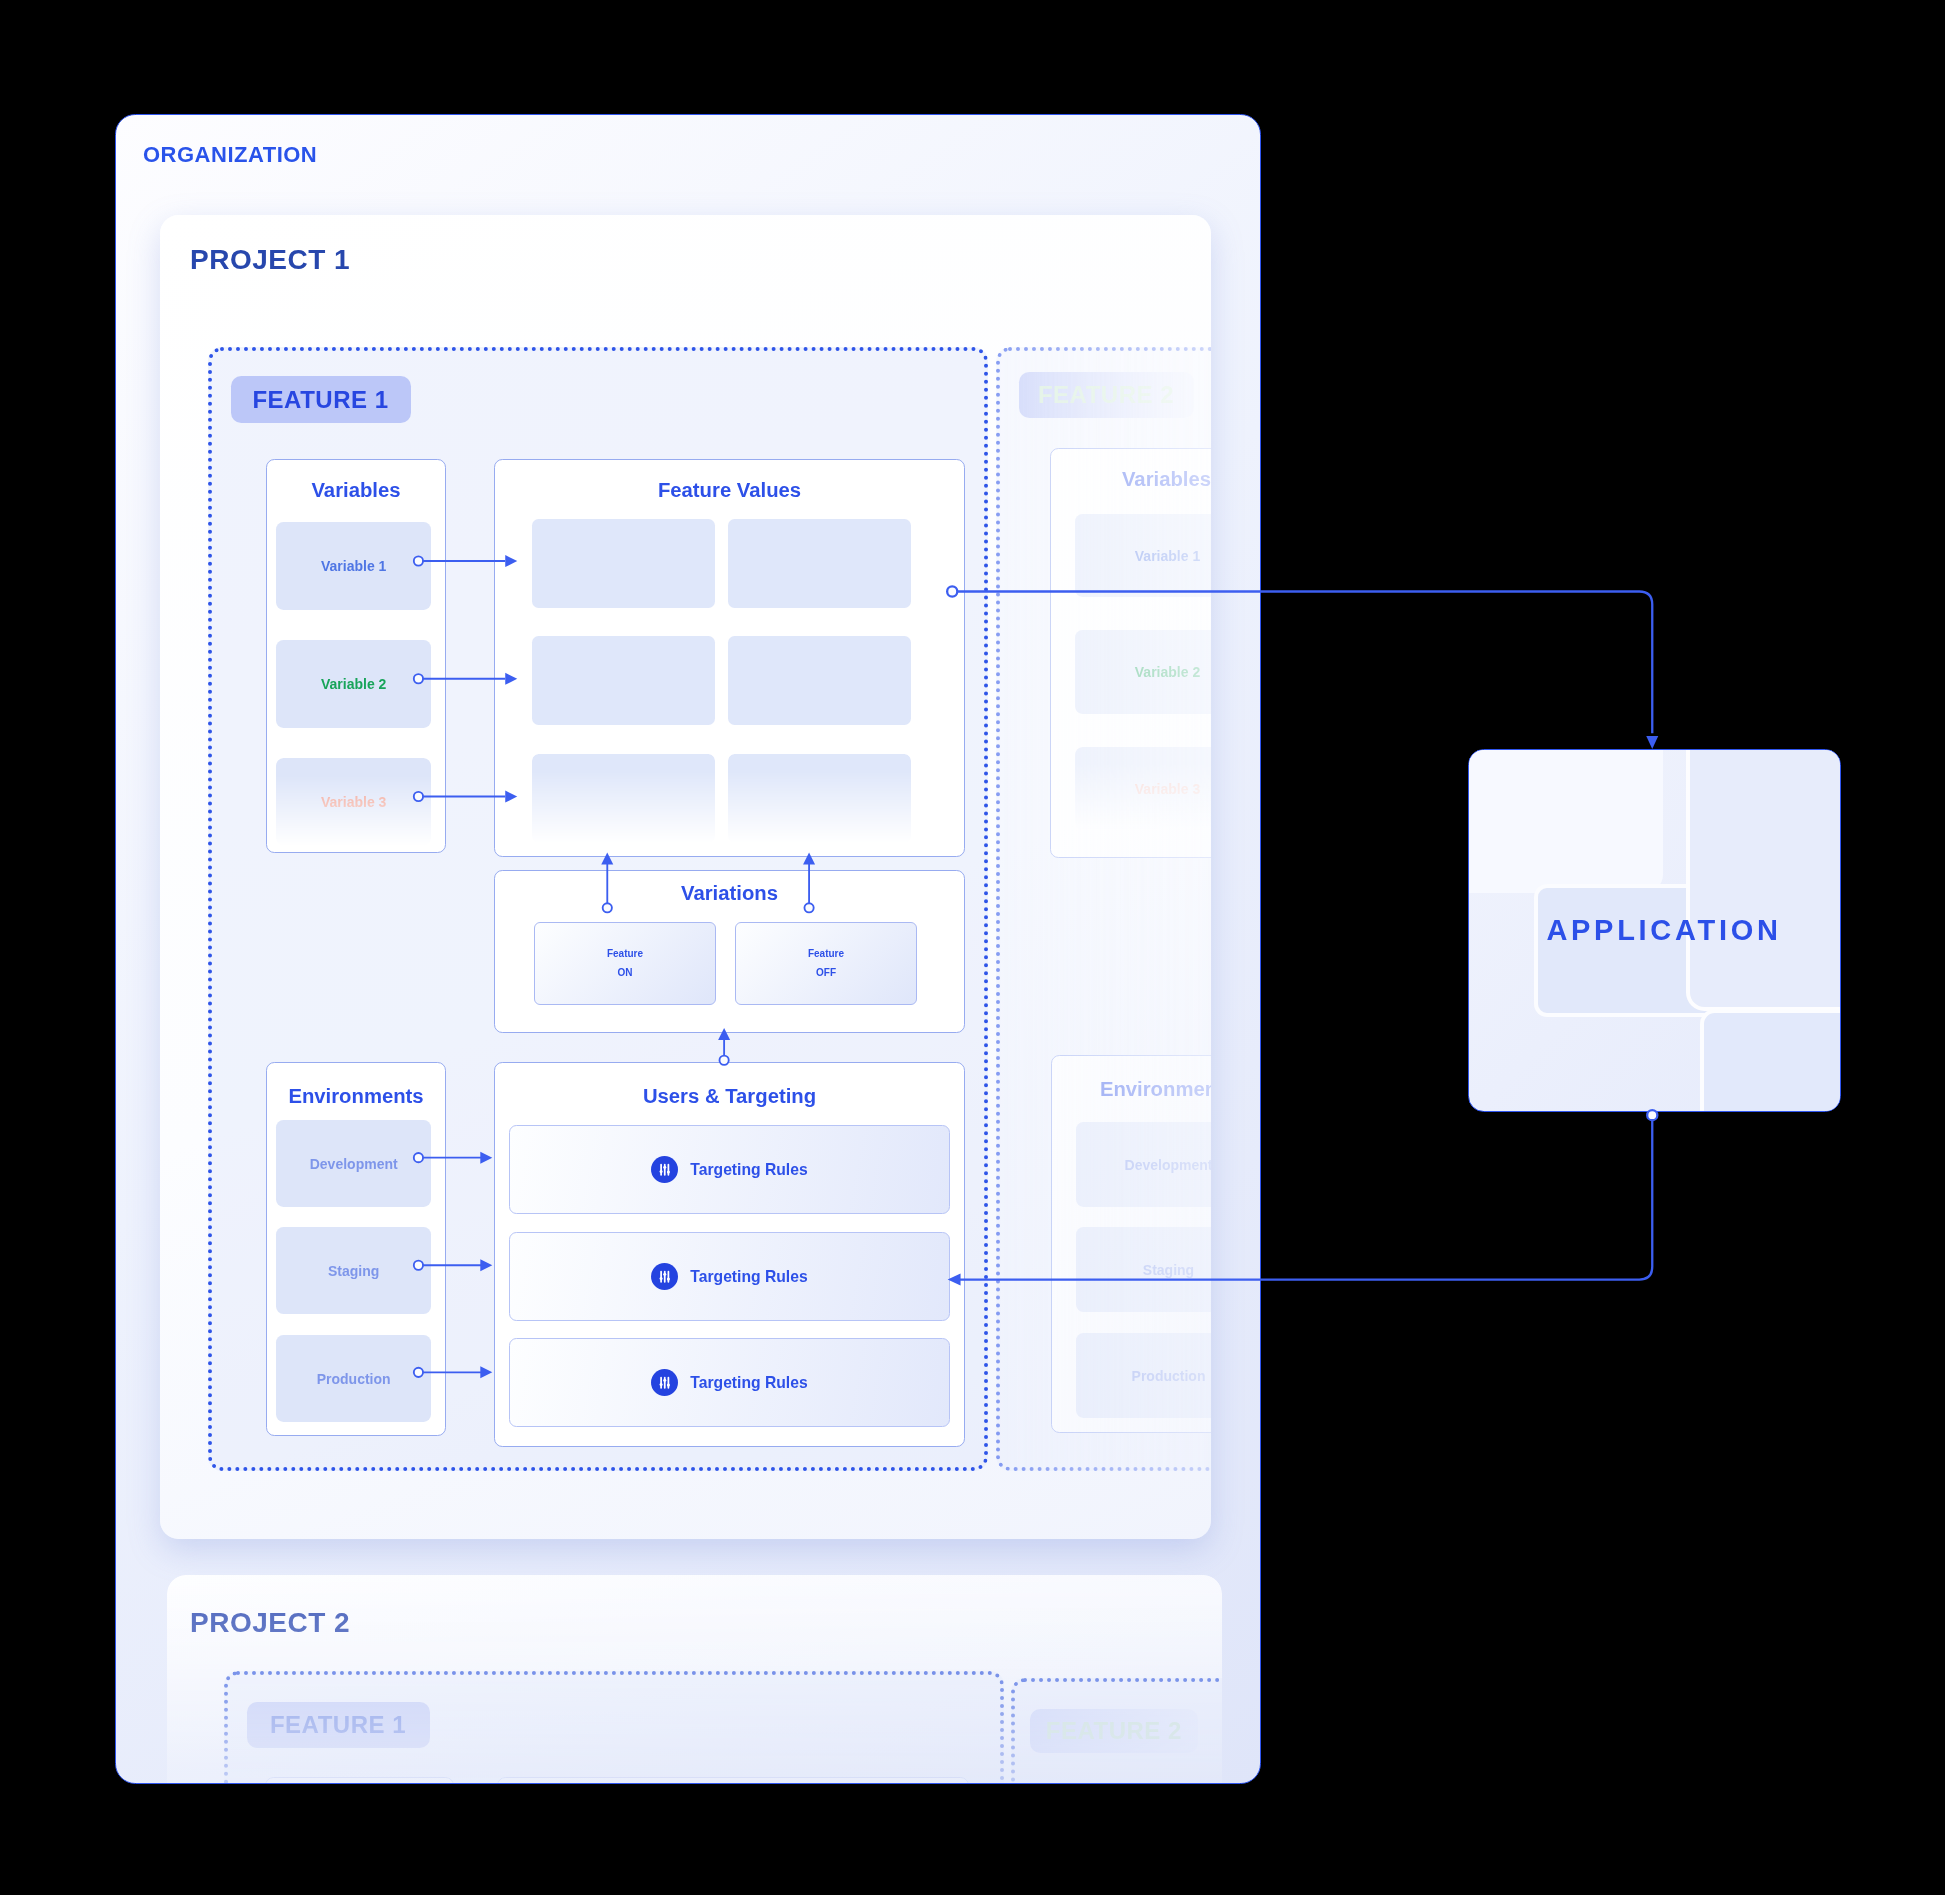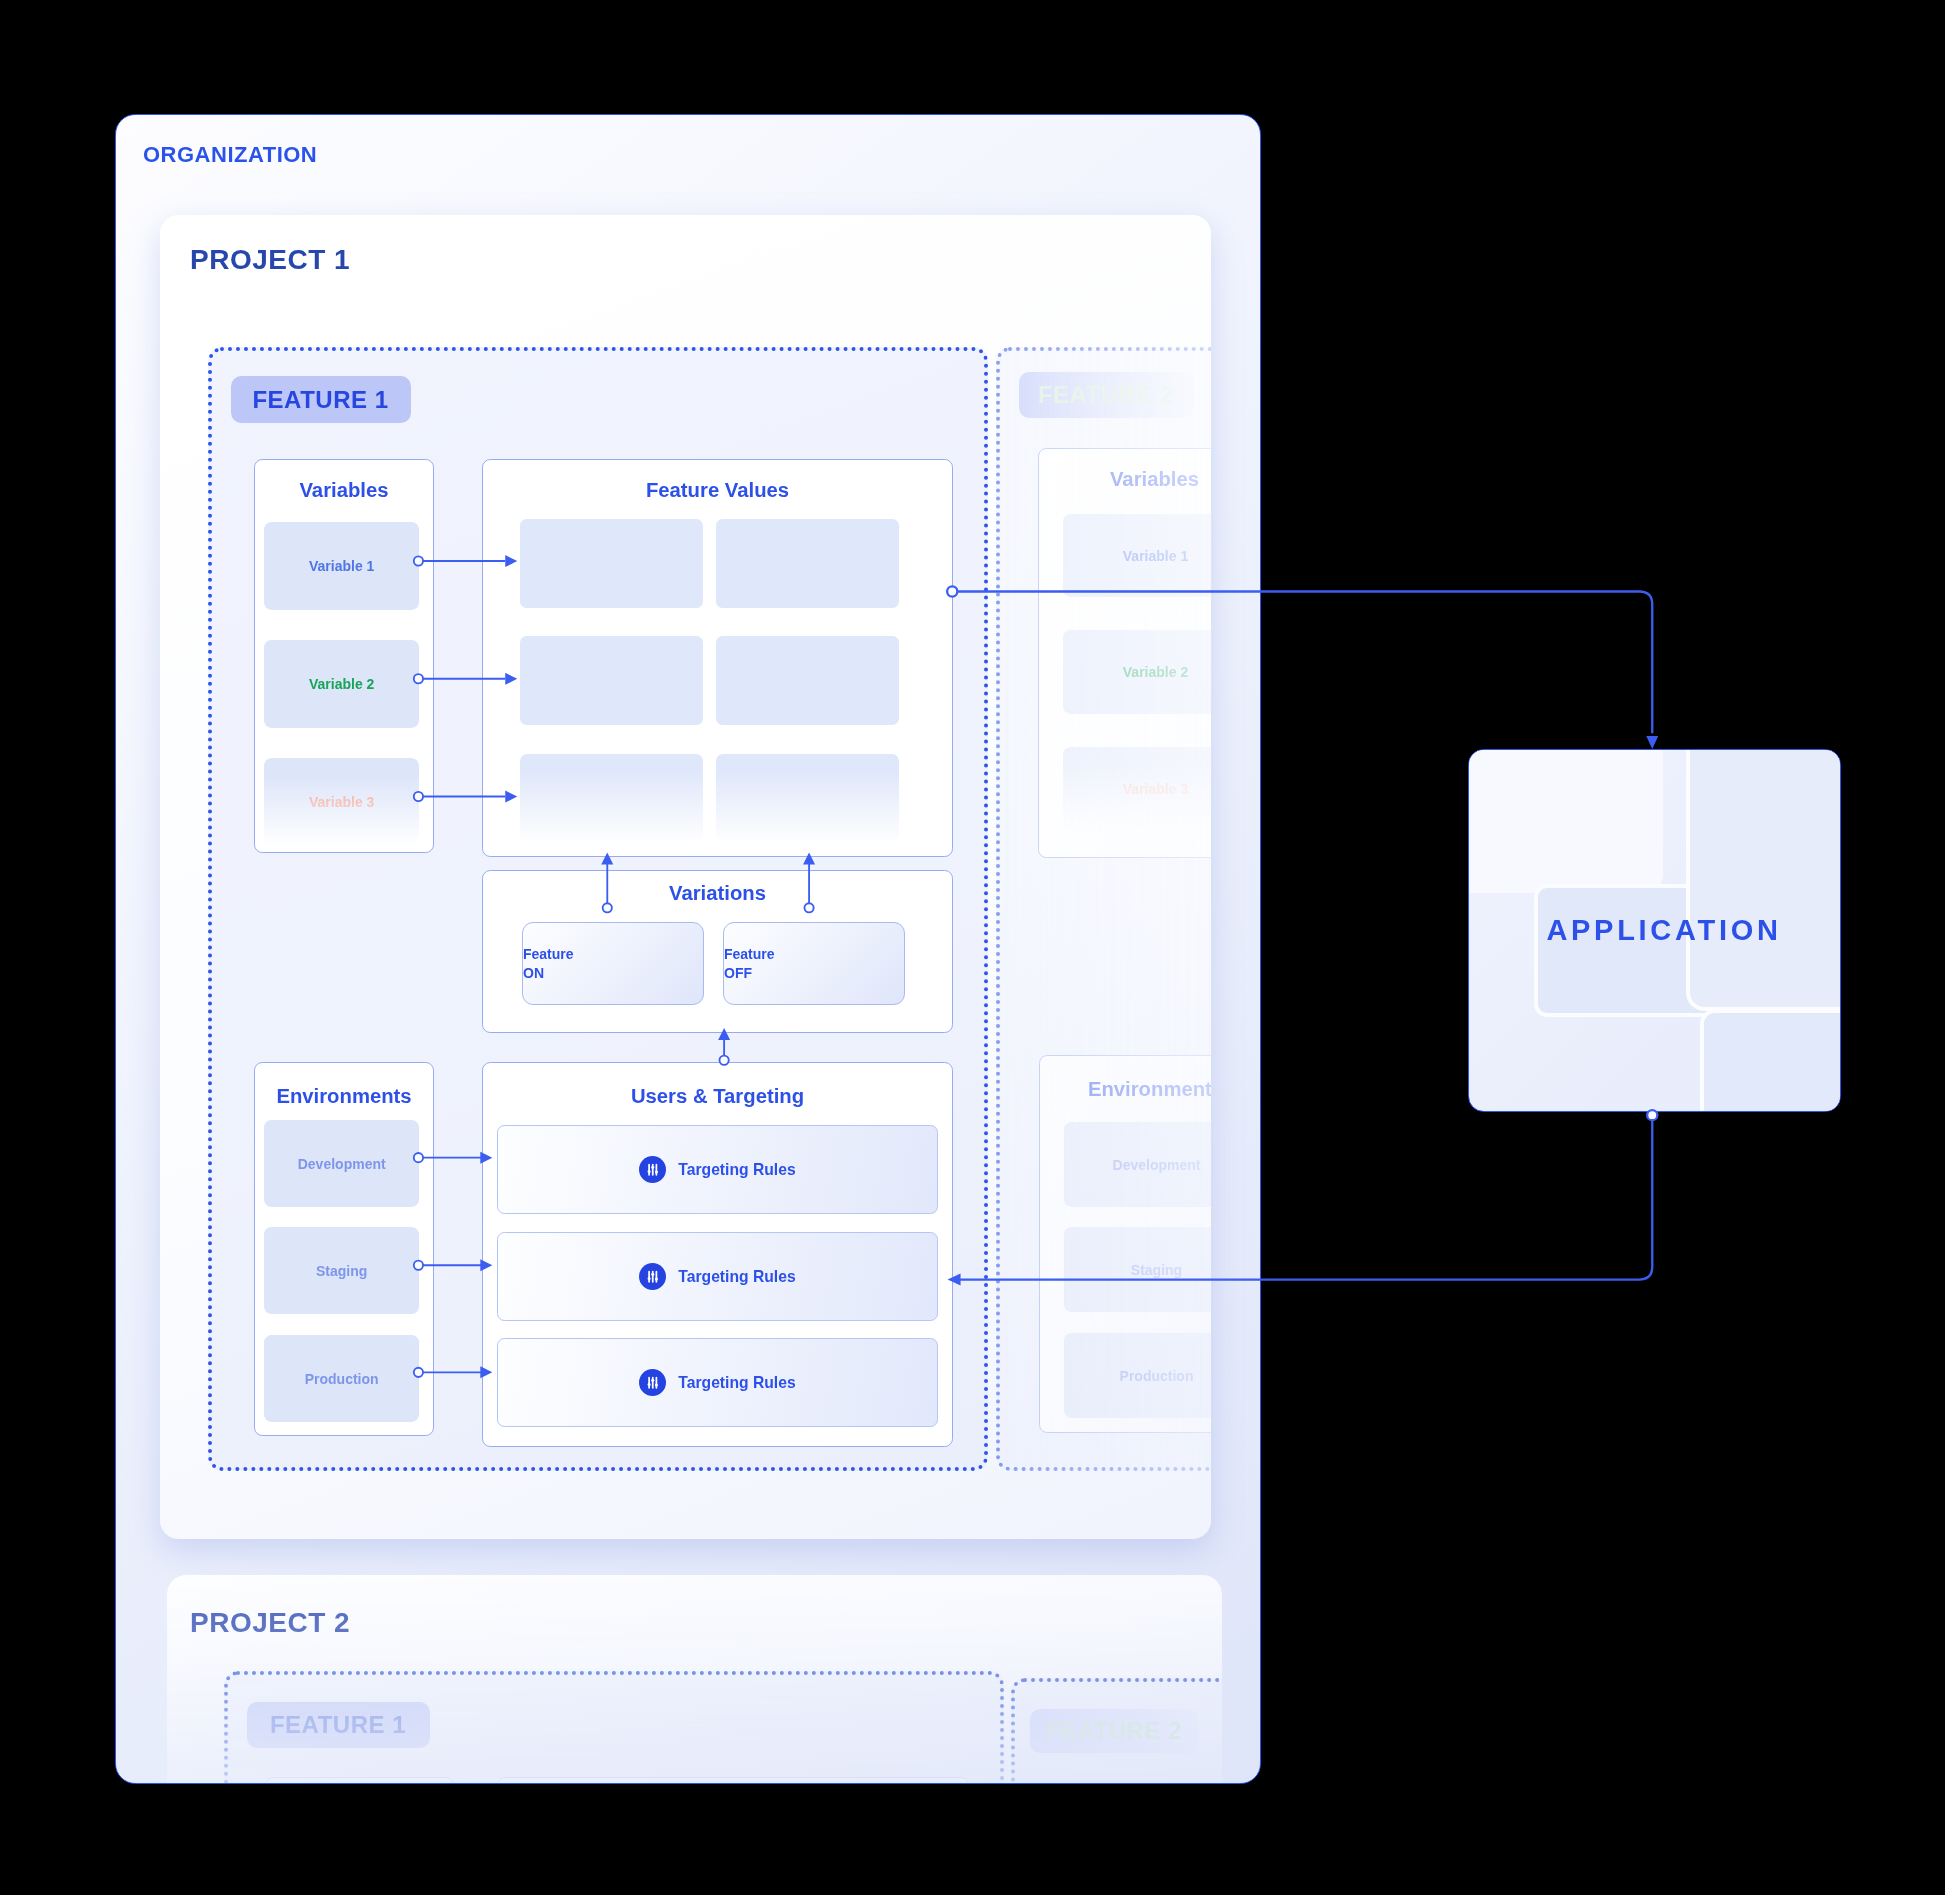--- a/index.html
+++ b/index.html
@@ -19,37 +19,37 @@
   .proj-title{left:30px;top:29px;font-size:28px;font-weight:800;color:#2747ad;letter-spacing:0.5px;}
 
   
   .feature-frame{border:4.2px dotted #2f55e8;border-radius:14px;background:rgba(223,231,250,.45);}
   #f1{left:48px;top:132px;width:772px;height:1116px;}
   .badge{display:flex;align-items:center;justify-content:center;border-radius:10.2px;
          font-size:24px;font-weight:800;letter-spacing:0.5px;}
   .badge-f1{left:18.5px;top:25.4px;width:180px;height:47px;background:#bcc7f8;color:#2746e0;}
 
   
-  .box{background:#ffffff;border:1.4px solid #97abf0;border-radius:8.3px;}
+  .box{background:#ffffff;border:1.4px solid #97abf0;border-radius:8.3px;margin-left:12px;}
   .box-title{position:absolute;left:0;right:0;text-align:center;font-size:20.3px;font-weight:800;color:#2d50e8;}
 
   .chip{position:absolute;display:flex;align-items:center;justify-content:center;
         background:#dde5f9;border-radius:7.4px;font-size:14px;font-weight:700;}
   .fade-b{ -webkit-mask-image:linear-gradient(to bottom,#000 20%,transparent 100%);
            mask-image:linear-gradient(to bottom,#000 20%,transparent 100%);}
   .cell{position:absolute;background:#dfe7fa;border-radius:6.5px;}
 
   .trow{position:absolute;display:flex;align-items:center;justify-content:center;gap:12px;
         background:linear-gradient(100deg,#fdfeff 0%,#e2e8fb 100%);
         border:1.4px solid #b7c4f6;border-radius:7.4px;color:#2d50e8;font-size:15.7px;font-weight:700;}
   .ticon{width:27px;height:27px;border-radius:50%;background:#2443e0;display:flex;align-items:center;justify-content:center;}
 
-  .fbtn{position:absolute;display:flex;flex-direction:column;justify-content:center;
-        background:linear-gradient(135deg,#fdfeff 0%,#dfe6fa 100%);border:1.4px solid #aab9f3;border-radius:11px;
-        color:#2d50e8;font-size:14px;font-weight:800;line-height:18.5px;}
+  .fbtn{position:absolute;display:flex;flex-direction:column;align-items:center;justify-content:center;
+        background:linear-gradient(135deg,#fdfeff 0%,#dfe6fa 100%);border:1.4px solid #aab9f3;border-radius:6px;
+        color:#2d50e8;font-size:10px;font-weight:800;line-height:18.5px;}
 
   
   #f2{left:836px;top:132px;width:323px;height:1116px;opacity:.6;
       -webkit-mask-image:linear-gradient(to right,rgba(0,0,0,.95) 0%,rgba(0,0,0,.45) 55%,rgba(0,0,0,.15) 100%);
       mask-image:linear-gradient(to right,rgba(0,0,0,.95) 0%,rgba(0,0,0,.45) 55%,rgba(0,0,0,.15) 100%);}
   .badge-f2{left:18.5px;top:21px;width:175px;height:46px;
             background:linear-gradient(90deg,#b7c3f7 0%,rgba(183,195,247,.15) 100%);color:#cde9d2;}
   .t-blue{color:#4f76e4}.t-green{color:#18a45a}.t-salmon{color:#f0a092}.t-env{color:#7e96ea}
 
   

